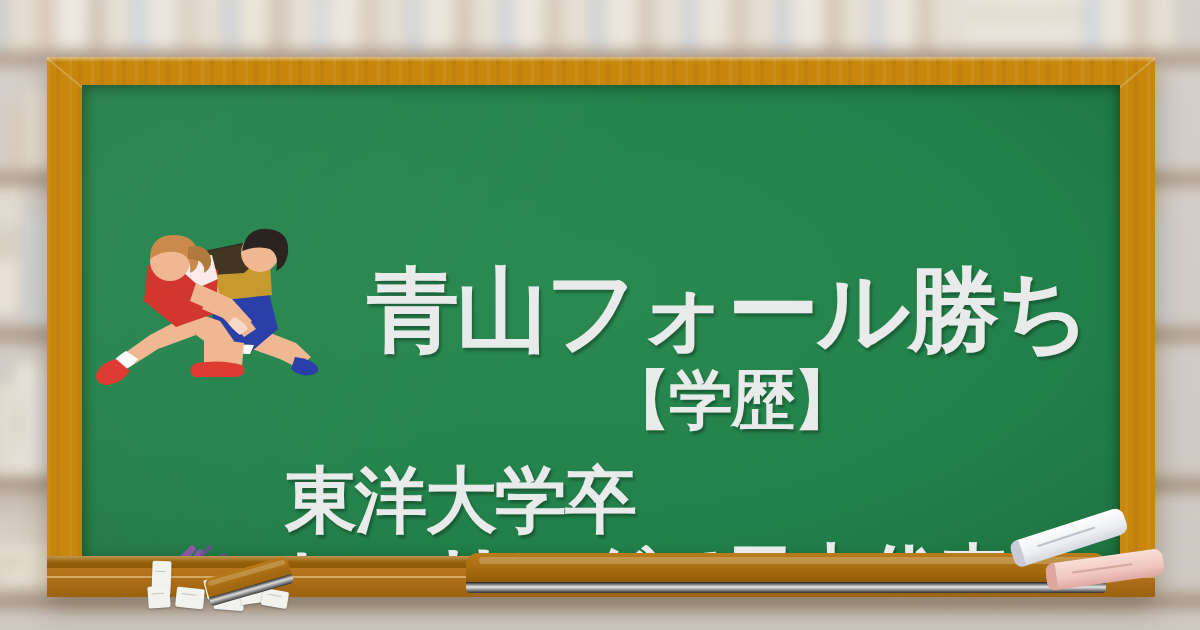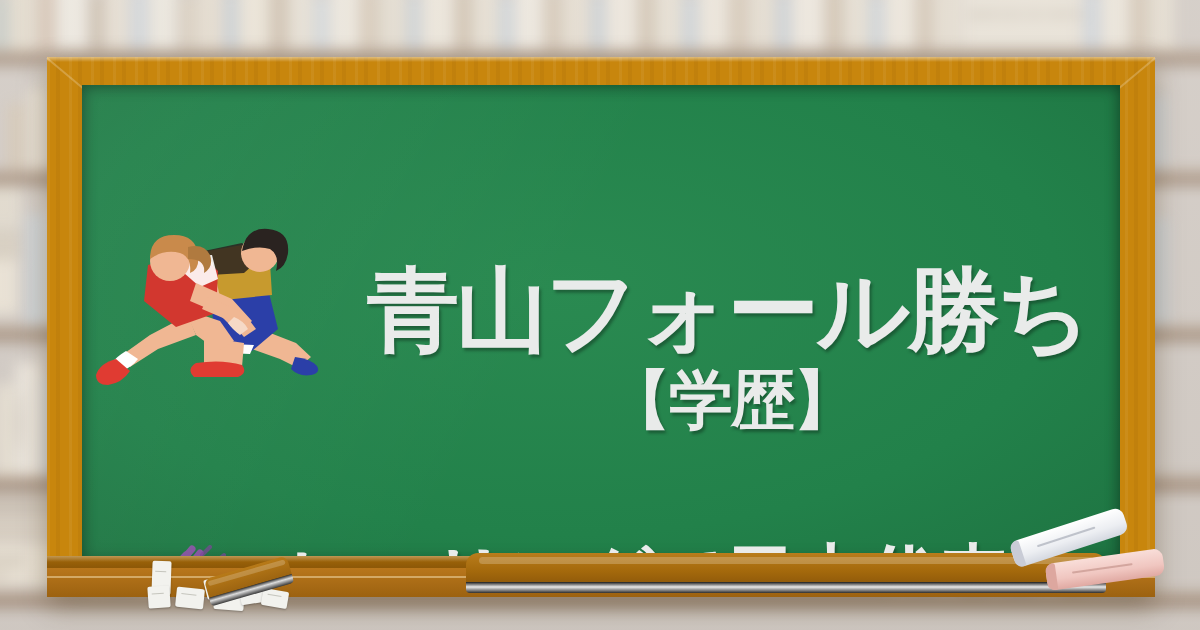--- a/index.html
+++ b/index.html
@@ -402,20 +402,21 @@
           <path d="M142 100 q10 4 14 12 l-8 6 q-8 -6 -12 -12 z" fill="#f6d9c6"></path>
 
           <circle cx="78" cy="44" r="20" fill="#f0b793"></circle>
           <path d="M58 42 q0 -24 24 -24 q22 0 24 20 q2 14 -8 18 q2 -16 -10 -20 q-16 -4 -30 6 z" fill="#c98a4b"></path>
           <path d="M96 30 q16 -4 22 8 q4 12 -6 18 q2 -14 -16 -14 z" fill="#b07a3f"></path>
         </g>
       </svg>
 
       <div class="txt l3">【学歴】</div>
       <div class="txt l2">青山フォール勝ち</div>
+      <div class="txt l4">東洋大学卒</div>
       <div class="txt l5">レスリングで日本代表に</div>
 
       <svg class="scribble" viewBox="0 0 115 105">
         <g stroke="#a84fc0" stroke-width="7" stroke-linecap="round" fill="none" opacity=".88">
           <path d="M10 92 L62 24"></path>
             <path d="M16 98 L70 34"></path>
           <path d="M4 80 L56 16"></path>
             <path d="M22 100 L78 44"></path>
           <path d="M30 102 L84 54"></path>
             <path d="M2 66 L48 12"></path>

